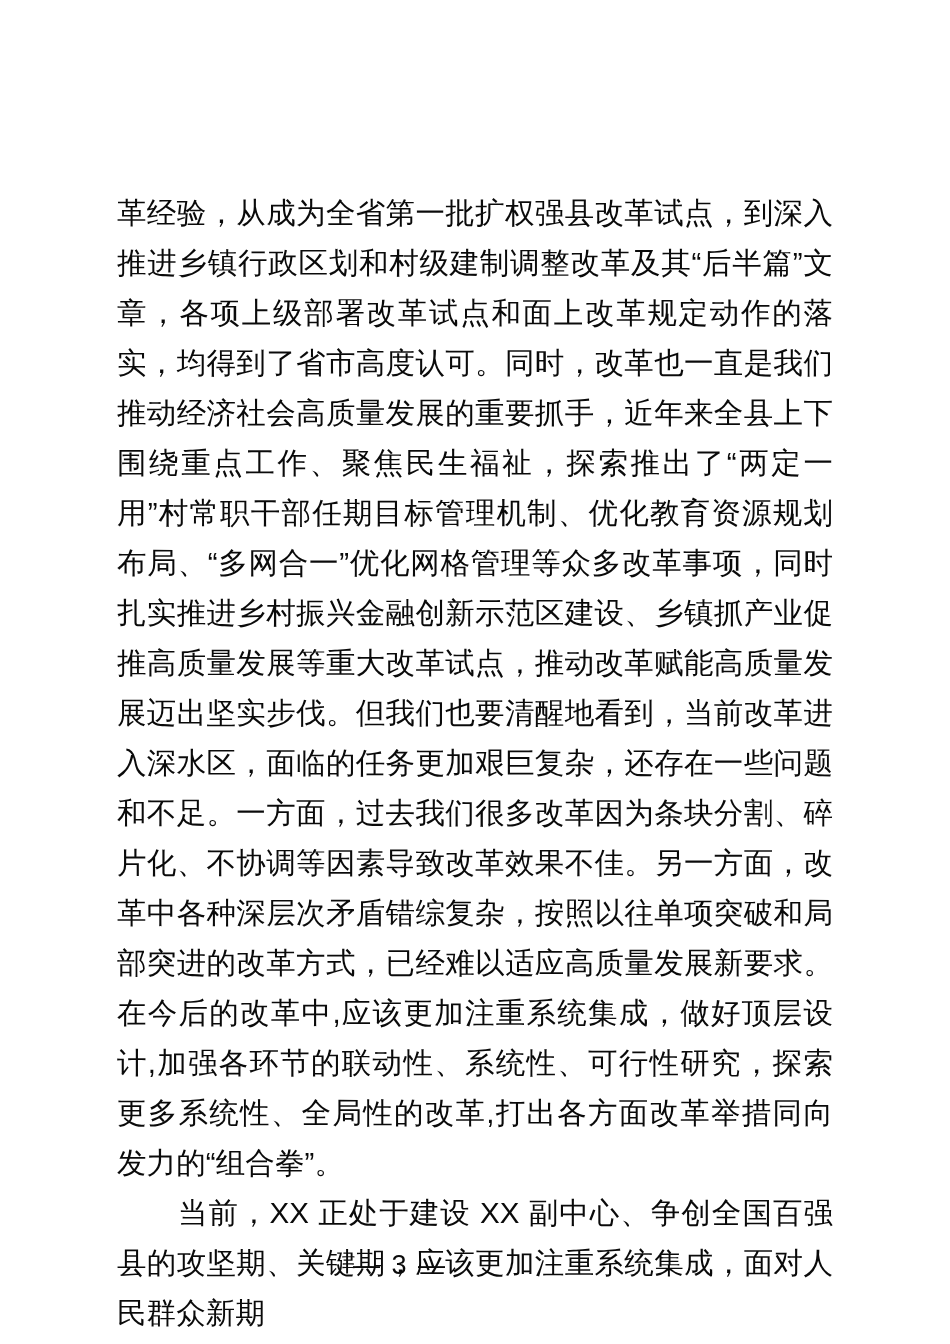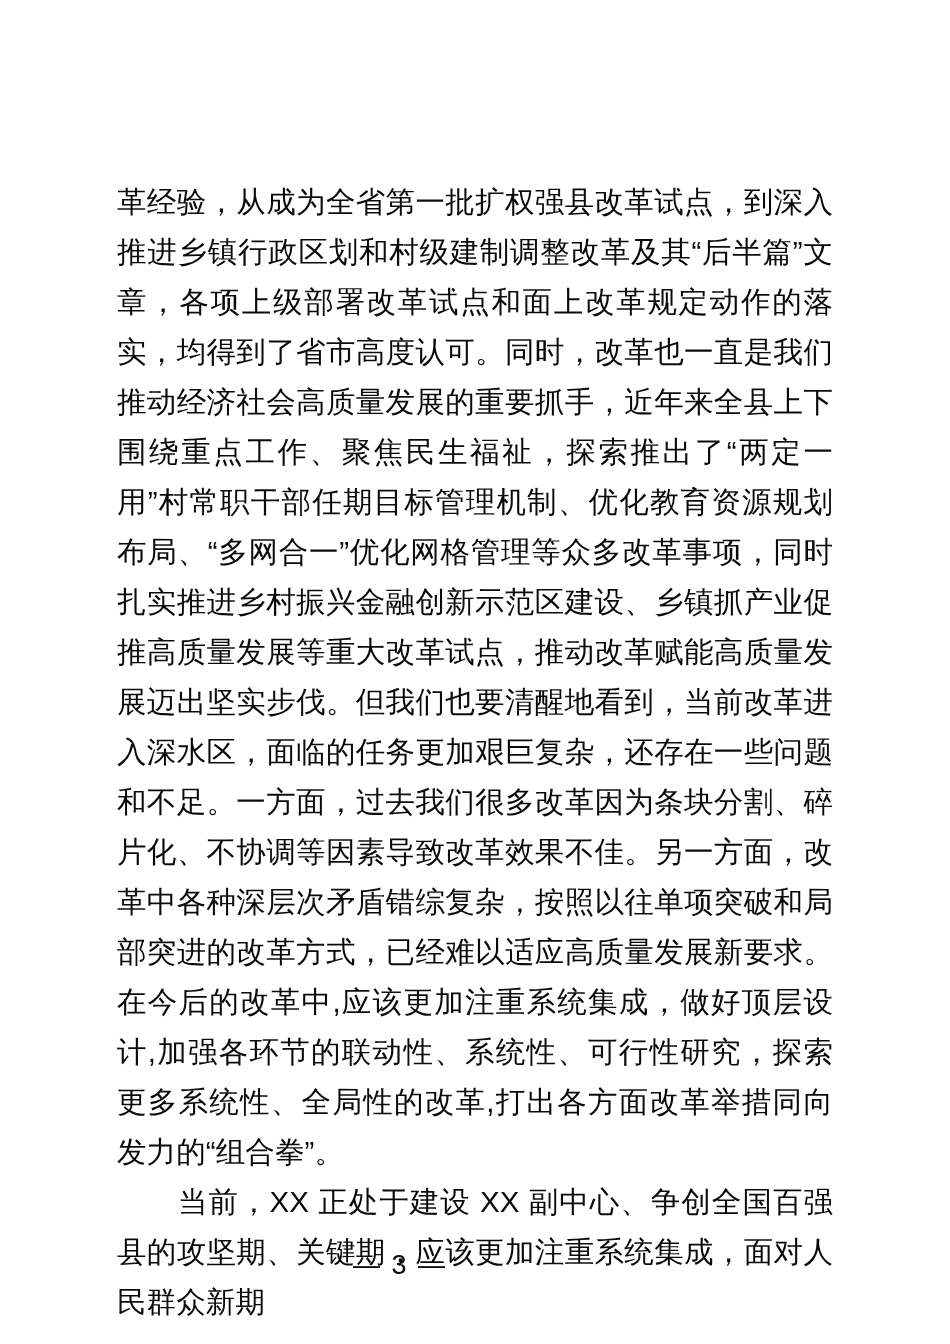--- a/index.html
+++ b/index.html
@@ -21,21 +21,21 @@
     left: 0;
     top: 0;
     width: 950px;
     height: 1344px;
     background: #ffffff;
   }
 
   .page-body {
     position: absolute;
     left: 117px;
-    top: 177px;
+    top: 188px;
     width: 716px;
   }
 
   .para {
     margin: 0;
     font-size: 29.5px;
     line-height: 50px;
     text-align: justify;
     text-align-last: left;
     text-justify: inter-ideograph;

